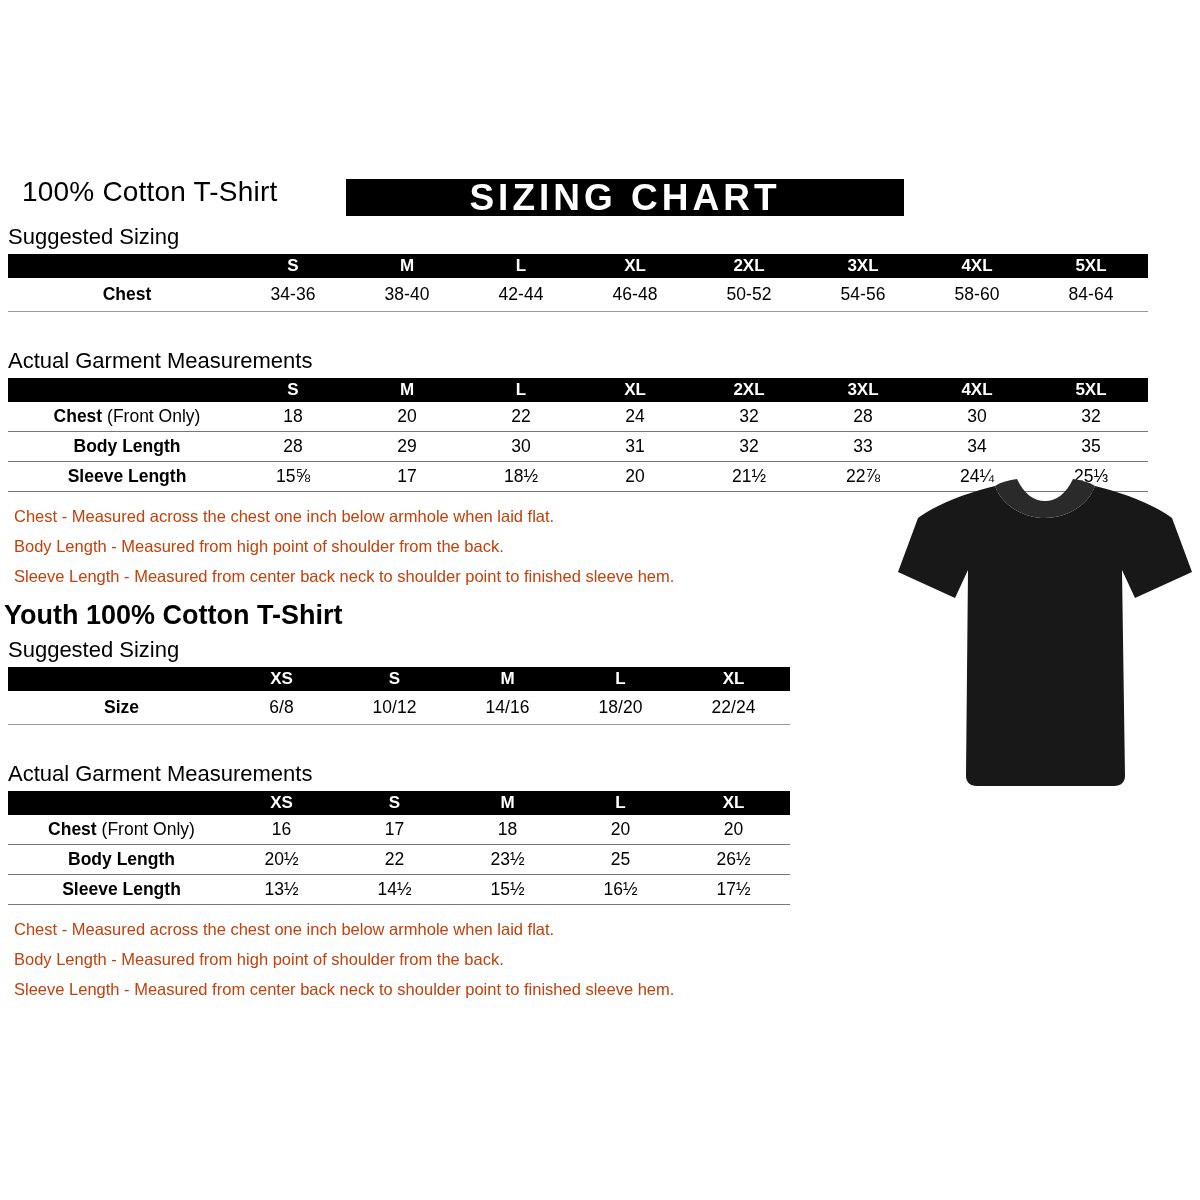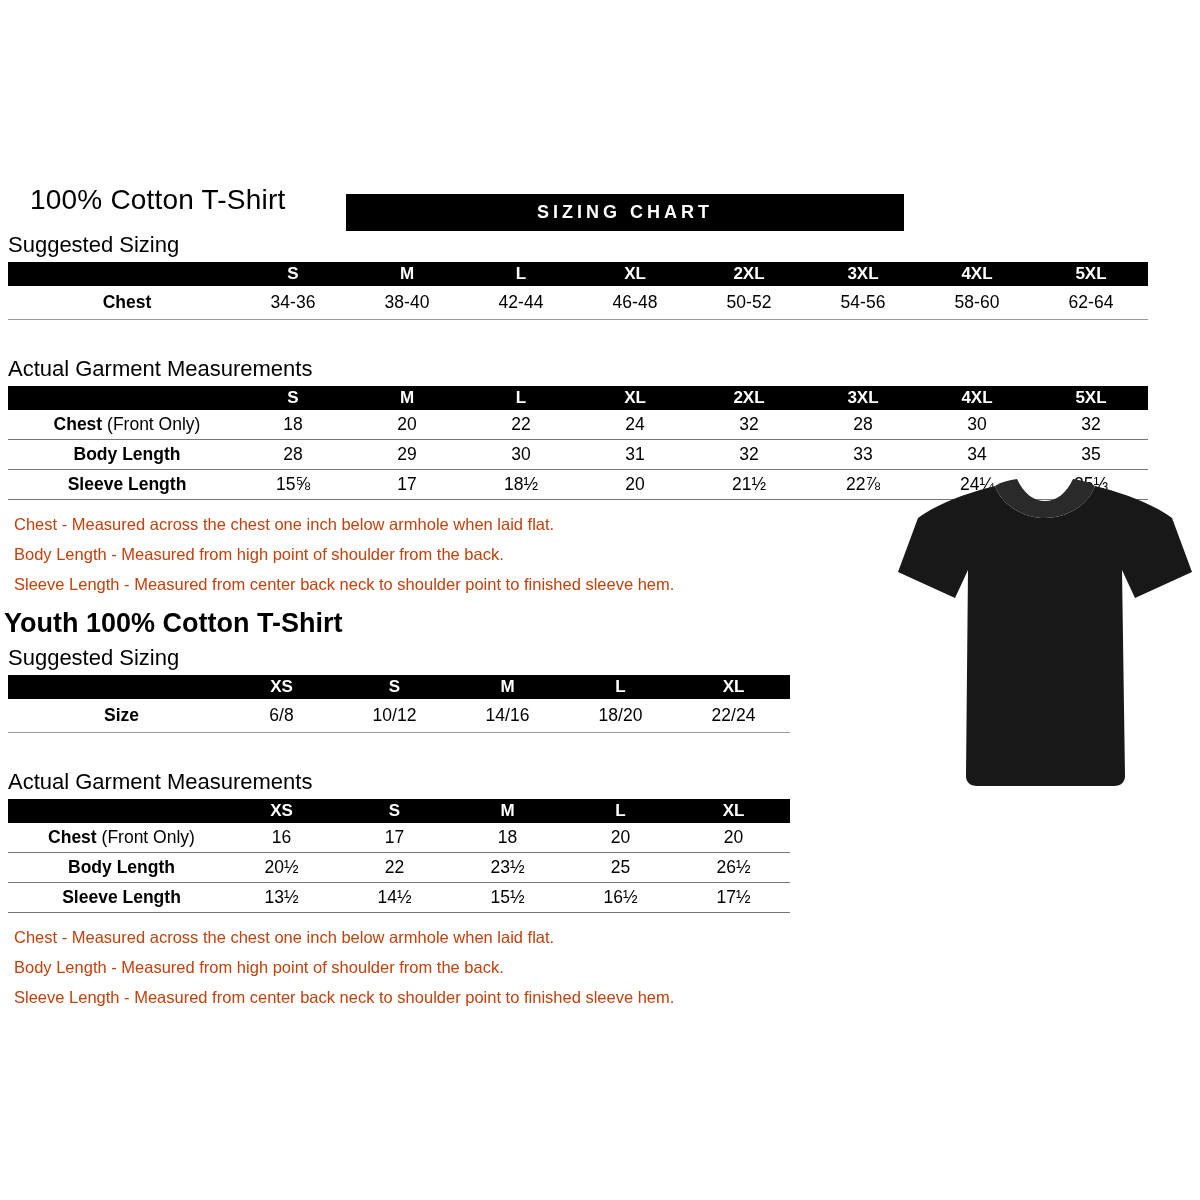--- a/index.html
+++ b/index.html
@@ -5,26 +5,26 @@
   html,body{margin:0;padding:0;background:#fff;}
   body{
     width:1200px;height:1200px;position:relative;
     font-family:"Liberation Sans","DejaVu Sans",sans-serif;
     color:#000;-webkit-font-smoothing:antialiased;
   }
   .page{position:relative;padding:166px 0 0 8px;width:1148px;}
   
   .header{position:relative;height:44px;}
   .page-title{
-    margin:16px;font-size:28px;font-weight:500;letter-spacing:.2px;
+    margin:8px;font-size:28px;font-weight:500;letter-spacing:.2px;
     padding-left:6px;line-height:36px;
   }
   .banner{
-    position:absolute;left:338px;top:12px;width:558px;height:37px;
-    background:#000;color:#fff;font-size:18px;font-weight:700;
+    position:absolute;left:338px;top:5px;width:558px;height:37px;
+    background:#000;color:#fff;font-size:37px;font-weight:700;
     letter-spacing:4px;text-align:center;line-height:37px;
   }
   
   .section-label{font-size:22px;margin:6px 0 4px 0;}
   .section-label.tight{margin-top:36px;}
   
   table.tbl{border-collapse:collapse;table-layout:fixed;}
   table.adult{width:1140px;}
   table.youth{width:782px;}
   table.tbl thead th{
@@ -80,21 +80,21 @@
     <tbody>
       <tr>
         <td class="lbl"><span class="b">Chest</span></td>
         <td>34-36</td>
         <td>38-40</td>
         <td>42-44</td>
         <td>46-48</td>
         <td>50-52</td>
         <td>54-56</td>
         <td>58-60</td>
-        <td>62-64</td>
+        <td>84-64</td>
       </tr>
     </tbody>
   </table>
 
   <div class="section-label tight">Actual Garment Measurements</div>
 
   <table class="tbl adult">
     <colgroup>
         <col style="width:228px">
         <col span="8" style="width:114px">

